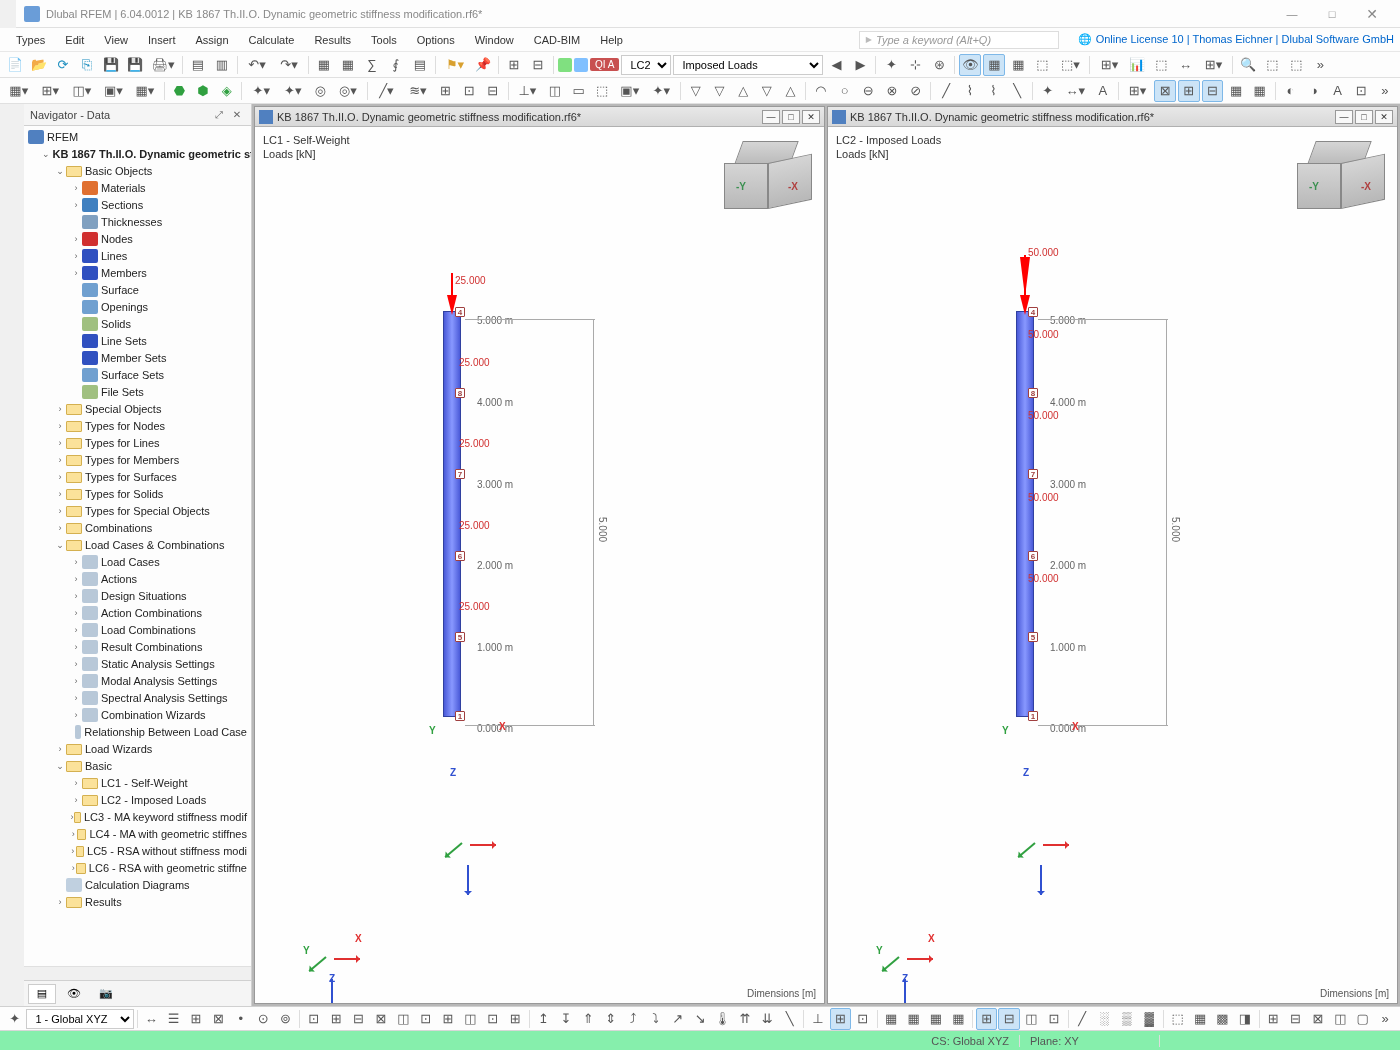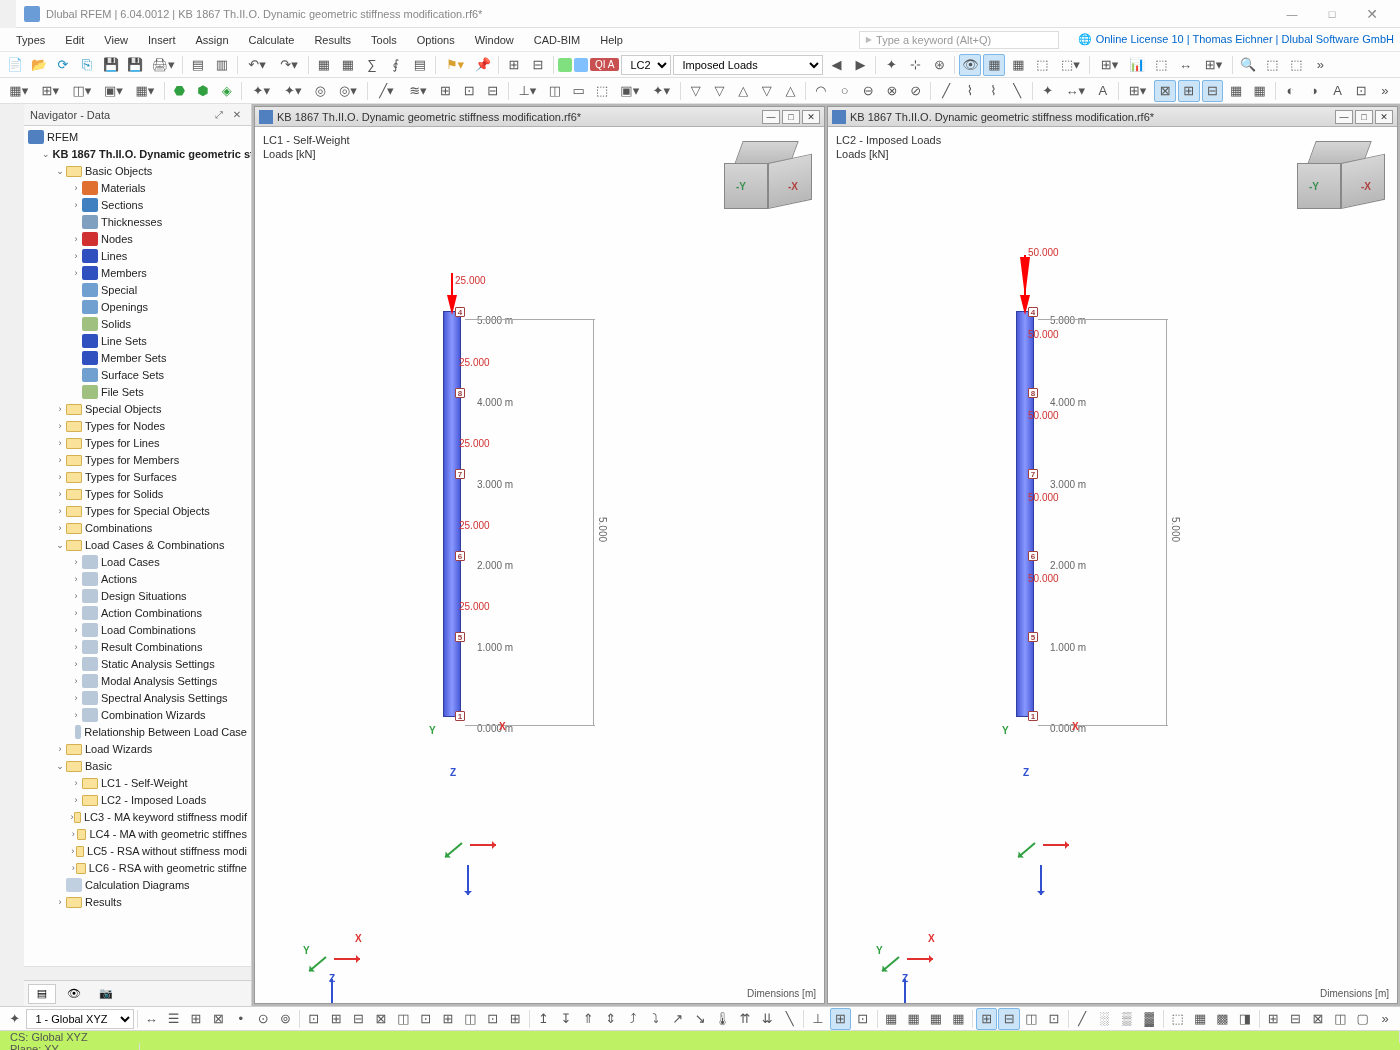--- a/index.html
+++ b/index.html
@@ -8,21 +8,21 @@
 
 .titlebar { height: 28px; background: #fdfdfd; border-bottom: 1px solid #e0e0e0; display: flex; align-items: center; padding: 0 8px; color: #888; margin-left: 16px; }
 .titlebar .icon { width: 16px; height: 16px; background: #6a9dd8; margin-right: 6px; border-radius: 2px; }
 .titlebar .spacer { flex: 1; }
 .titlebar .winbtn { width: 40px; height: 22px; display: flex; align-items: center; justify-content: center; color: #888; }
 .titlebar .winbtn:last-child { font-size: 14px; }
 
 
 .menubar { height: 24px; background: #fdfdfd; display: flex; align-items: center; padding: 0 6px; border-bottom: 1px solid #e8e8e8; }
 .menubar .item { padding: 3px 10px; color: #333; }
-.menubar .searchbox { margin-left: auto; width: 200px; height: 18px; border: 1px solid #ddd; background: #fff; padding: 0 6px; color: #999; display: flex; align-items: center; }
+.menubar .searchbox { margin-left: auto; width: 200px; height: 18px; border: 1px solid #ddd; background: #fff; padding: 0 6px; color: #999; font-style: italic; display: flex; align-items: center; }
 .menubar .searchbox::before { content: "▶"; font-size: 8px; margin-right: 4px; color: #bbb; font-style: normal; }
 .menubar .license { margin-left: 20px; color: #0066cc; }
 
 
 .toolbar { height: 26px; background: #fdfdfd; border-bottom: 1px solid #e0e0e0; display: flex; align-items: center; padding: 0 4px; gap: 2px; }
 .tbtn { width: 22px; height: 22px; display: flex; align-items: center; justify-content: center; color: #555; font-size: 13px; border-radius: 2px; }
 .tbtn.wide { width: 30px; }
 .tbtn.active { background: #cce4f7; border: 1px solid #7eb8e8; }
 .tsep { width: 1px; height: 18px; background: #ddd; margin: 0 2px; }
 .tselect { height: 20px; border: 1px solid #ccc; background: #fff; padding: 0 4px; font-size: 11px; min-width: 50px; }
@@ -87,21 +87,21 @@
 .axis-z { color: #3050d0; height: 30px; left: 28px; top: 28px; transform: rotate(180deg); }
 .axis-lbl { position: absolute; font-size: 10px; font-weight: bold; }
 .origin-axis { position: absolute; left: 184px; bottom: 136px; width: 60px; height: 60px; }
 .dim-footer { position: absolute; right: 8px; bottom: 4px; font-size: 10px; color: #555; }
 
 
 .vp-canvas::before { content: ''; position: absolute; inset: 0; background-image: radial-gradient(#c8c8c8 0.5px, transparent 0.5px); background-size: 48px 48px; opacity: 0.6; }
 
 
 .bottombar { height: 24px; background: #fdfdfd; border-top: 1px solid #d0d0d0; display: flex; align-items: center; padding: 0 4px; gap: 1px; }
-.statusbar { height: 20px; background: #bef264; border-top: 1px solid #d8d8d8; display: flex; font-size: 10px; color: #555; flex-direction: column; }
+.statusbar { height: 20px; background: #86efac; border-top: 1px solid #d8d8d8; display: flex; align-items: center; font-size: 10px; color: #555; }
 .statusbar .cell { padding: 0 10px; border-right: 1px solid #ddd; }
 .statusbar .spacer { flex: 1; }
 </style>
 </head>
 <body>
 
 <div class="titlebar">
   <div class="icon"></div>
   <span>Dlubal RFEM | 6.04.0012 | KB 1867 Th.II.O. Dynamic geometric stiffness modification.rf6*</span>
   <div class="spacer"></div>
@@ -301,21 +301,21 @@
             <span class="label">Lines</span>
           </div>
           <div class="tree-item pad3">
             <span class="expander">›</span>
             <span class="ticon colored" style="background:#3050c0"></span>
             <span class="label">Members</span>
           </div>
           <div class="tree-item pad3">
             <span class="expander"></span>
             <span class="ticon colored" style="background:#70a0d0"></span>
-            <span class="label">Special</span>
+            <span class="label">Surface</span>
           </div>
           <div class="tree-item pad3">
             <span class="expander"></span>
             <span class="ticon colored" style="background:#70a0d0"></span>
             <span class="label">Openings</span>
           </div>
           <div class="tree-item pad3">
             <span class="expander"></span>
             <span class="ticon colored" style="background:#a0c080"></span>
             <span class="label">Solids</span>

